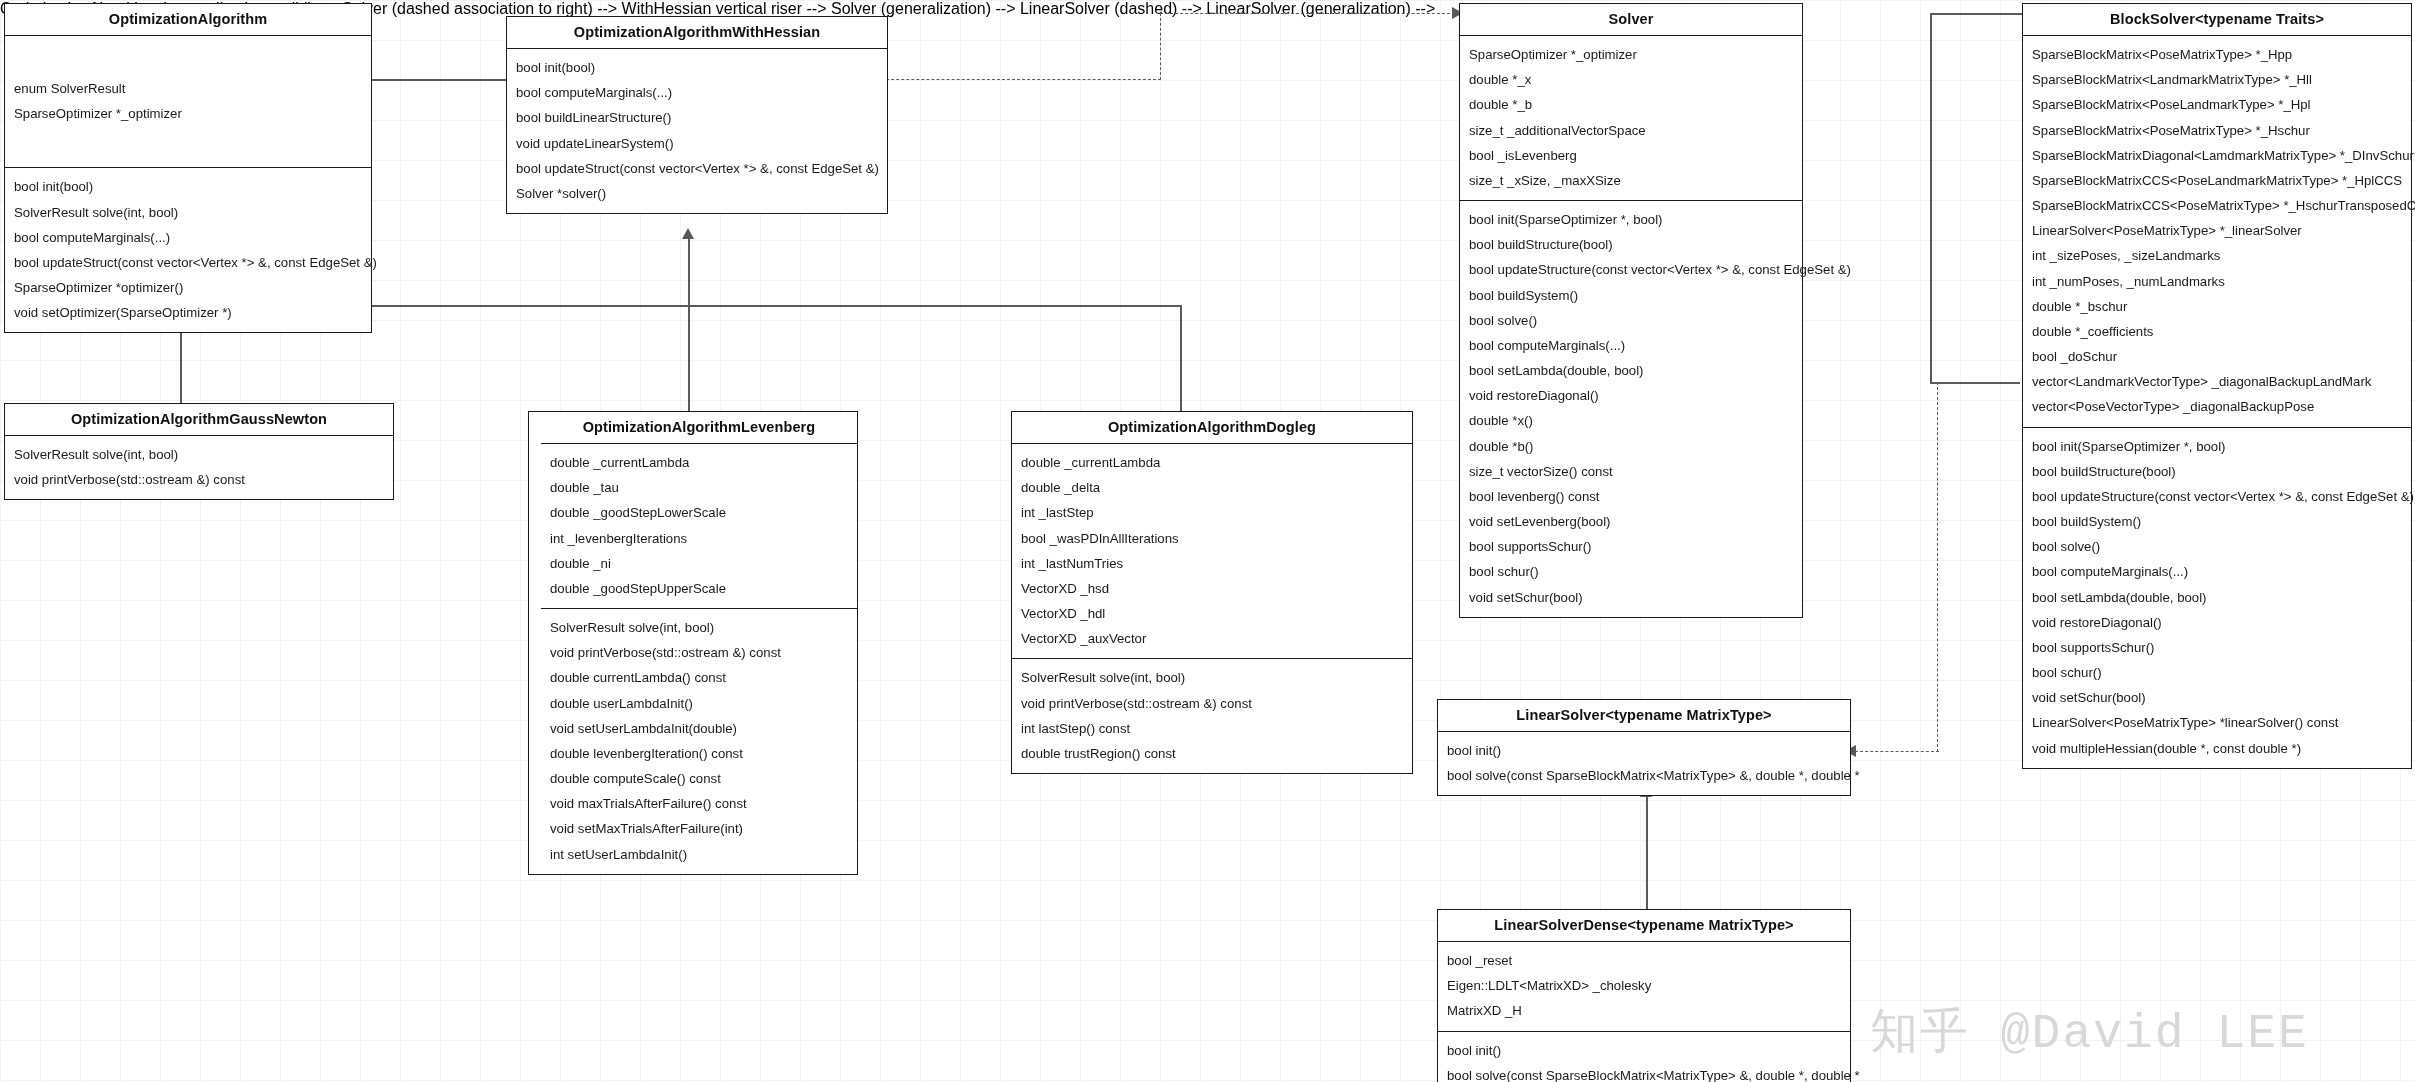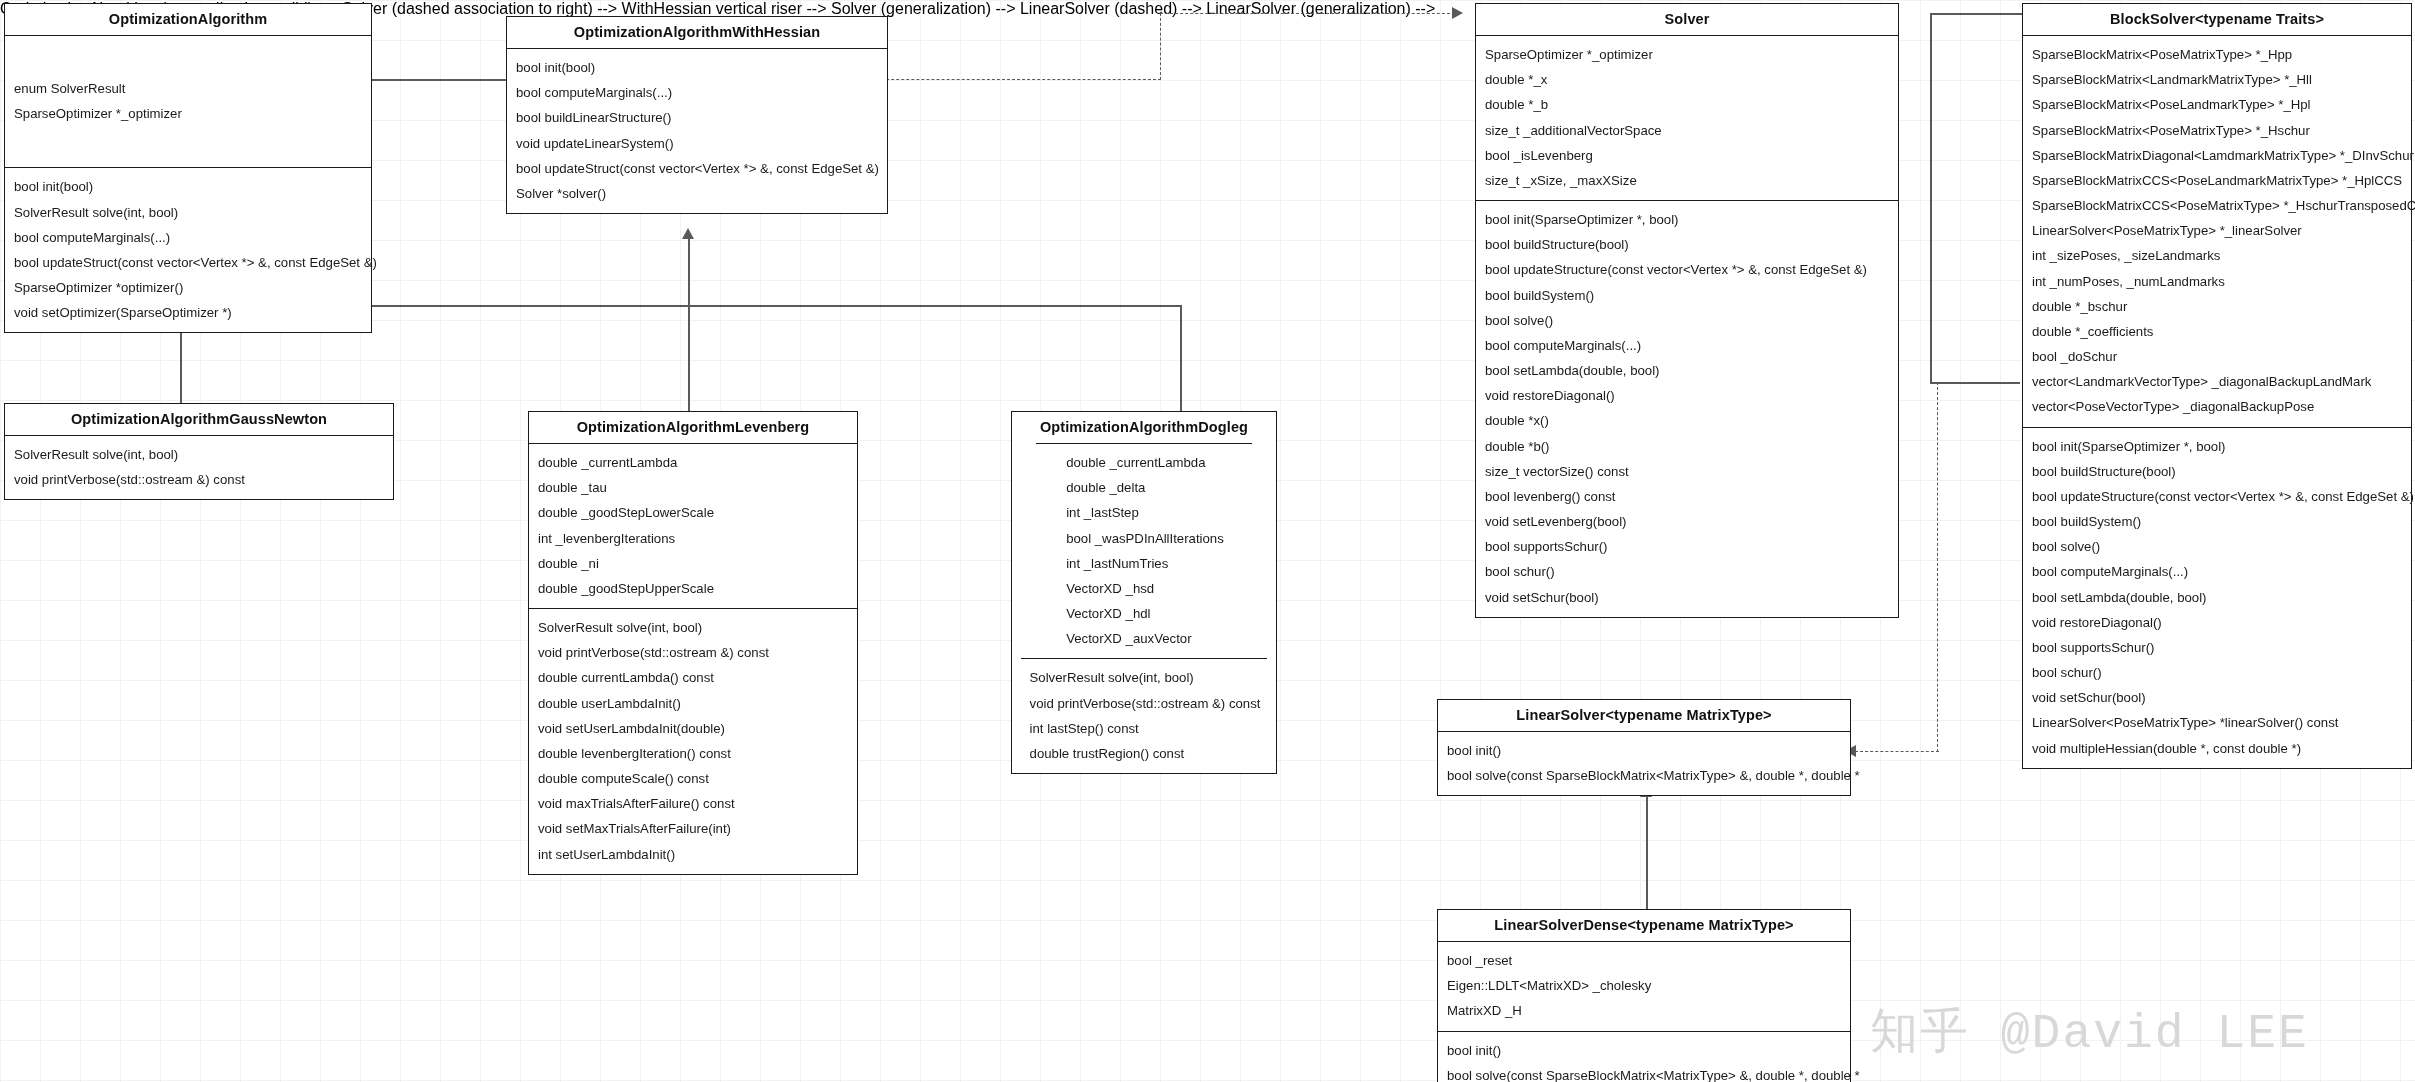--- a/index.html
+++ b/index.html
@@ -168,21 +168,21 @@
   
   <div class="uml-class" style="left:4px; top:403px; width:390px;">
     <div class="uml-title">OptimizationAlgorithmGaussNewton</div>
     <div class="uml-section">
       <div class="uml-row">SolverResult solve(int, bool)</div>
       <div class="uml-row">void printVerbose(std::ostream &amp;) const</div>
     </div>
   </div>
 
   
-  <div class="uml-class" style="left:528px; top:411px; width:330px;">
+  <div class="uml-class" style="left:528px; top:411px; width:330px;padding-left:12px;">
     <div class="uml-title">OptimizationAlgorithmLevenberg</div>
     <div class="uml-section">
       <div class="uml-row">double _currentLambda</div>
       <div class="uml-row">double _tau</div>
       <div class="uml-row">double _goodStepLowerScale</div>
       <div class="uml-row">int _levenbergIterations</div>
       <div class="uml-row">double _ni</div>
       <div class="uml-row">double _goodStepUpperScale</div>
     </div>
     <div class="uml-section">
@@ -193,42 +193,42 @@
       <div class="uml-row">void setUserLambdaInit(double)</div>
       <div class="uml-row">double levenbergIteration() const</div>
       <div class="uml-row">double computeScale() const</div>
       <div class="uml-row">void maxTrialsAfterFailure() const</div>
       <div class="uml-row">void setMaxTrialsAfterFailure(int)</div>
       <div class="uml-row">int setUserLambdaInit()</div>
     </div>
   </div>
 
   
-  <div class="uml-class" style="left:1011px; top:411px; width:266px;align-items:center;">
+  <div class="uml-class" style="left:1011px; top:411px; width:402px;">
     <div class="uml-title">OptimizationAlgorithmDogleg</div>
     <div class="uml-section">
       <div class="uml-row">double _currentLambda</div>
       <div class="uml-row">double _delta</div>
       <div class="uml-row">int _lastStep</div>
       <div class="uml-row">bool _wasPDInAllIterations</div>
       <div class="uml-row">int _lastNumTries</div>
       <div class="uml-row">VectorXD _hsd</div>
       <div class="uml-row">VectorXD _hdl</div>
       <div class="uml-row">VectorXD _auxVector</div>
     </div>
     <div class="uml-section">
       <div class="uml-row">SolverResult solve(int, bool)</div>
       <div class="uml-row">void printVerbose(std::ostream &amp;) const</div>
       <div class="uml-row">int lastStep() const</div>
       <div class="uml-row">double trustRegion() const</div>
     </div>
   </div>
 
   
-  <div class="uml-class" style="left:1459px; top:3px; width:424px;margin-left:16px;">
+  <div class="uml-class" style="left:1459px; top:3px; width:344px;">
     <div class="uml-title">Solver</div>
     <div class="uml-section">
       <div class="uml-row">SparseOptimizer *_optimizer</div>
       <div class="uml-row">double *_x</div>
       <div class="uml-row">double *_b</div>
       <div class="uml-row">size_t _additionalVectorSpace</div>
       <div class="uml-row">bool _isLevenberg</div>
       <div class="uml-row">size_t _xSize, _maxXSize</div>
     </div>
     <div class="uml-section">

